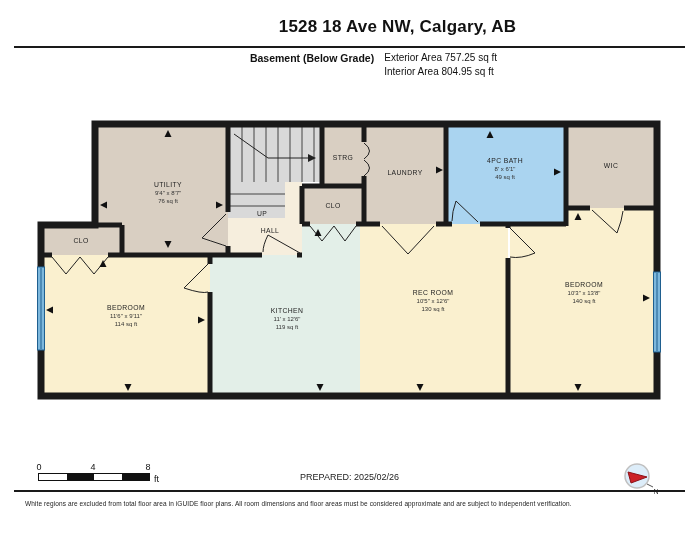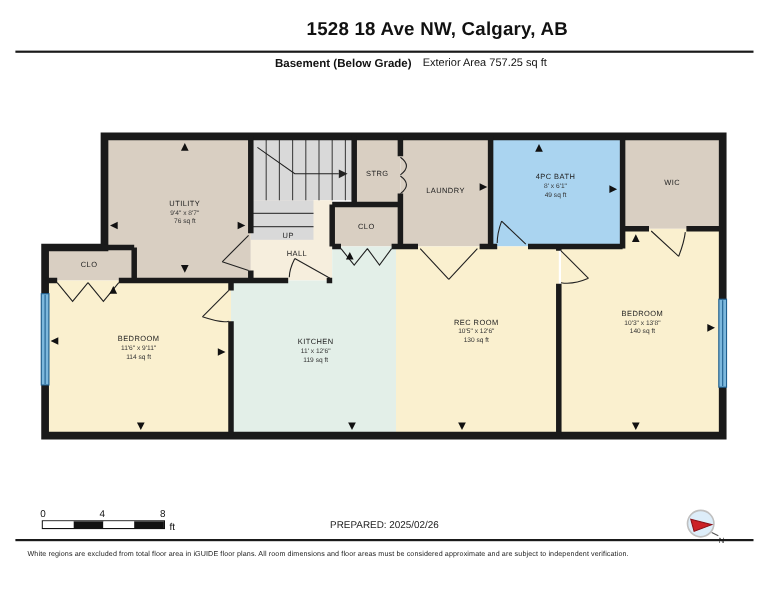--- a/index.html
+++ b/index.html
@@ -34,20 +34,21 @@
 <body>
 
 <div class="page">
 
   <div class="title">1528 18 Ave NW, Calgary, AB</div>
   <div class="title-rule"></div>
   <div class="subtitle">
     <div class="floor-label">Basement (Below Grade)</div>
     <div class="areas">
       <div>Exterior Area 757.25 sq ft</div>
+      <div>Interior Area 804.95 sq ft</div>
     </div>
   </div>
 
   <svg class="plan" viewBox="0 0 699 540">
 
     <g>
       <path d="M95,124 H228 V255 H122 V225 H95 Z" fill="#d9cfc2"></path>
       <rect x="228" y="124" width="94" height="58" fill="#d9d9d9"></rect>
       <rect x="228" y="182" width="74" height="73" fill="#f6eedd"></rect>
       <rect x="228" y="182" width="57" height="36" fill="#d9d9d9"></rect>

